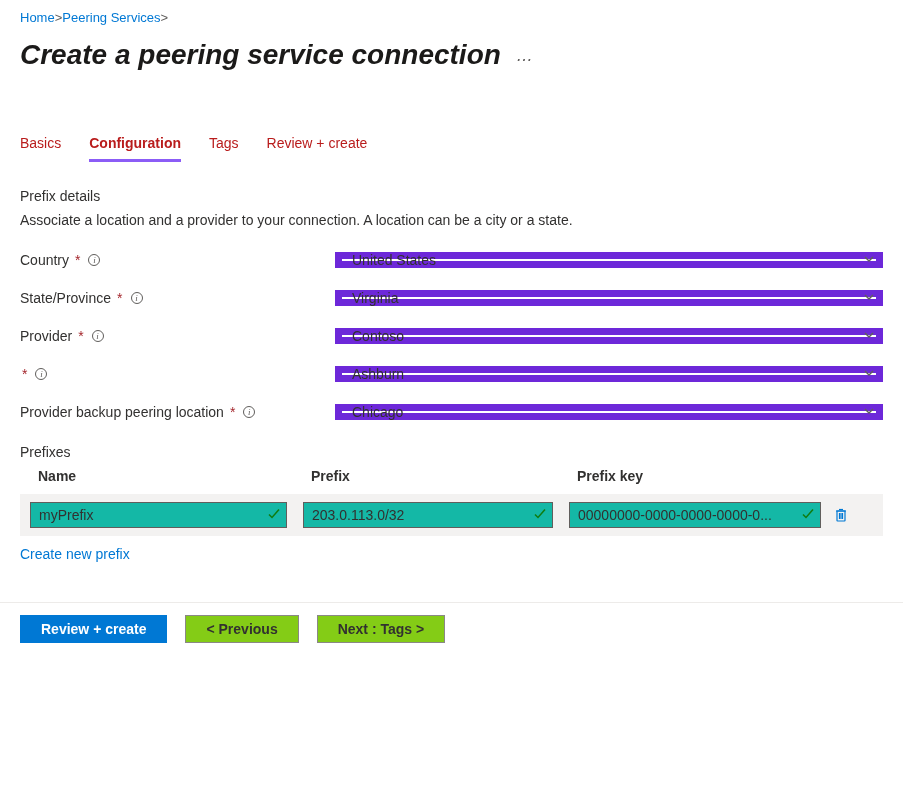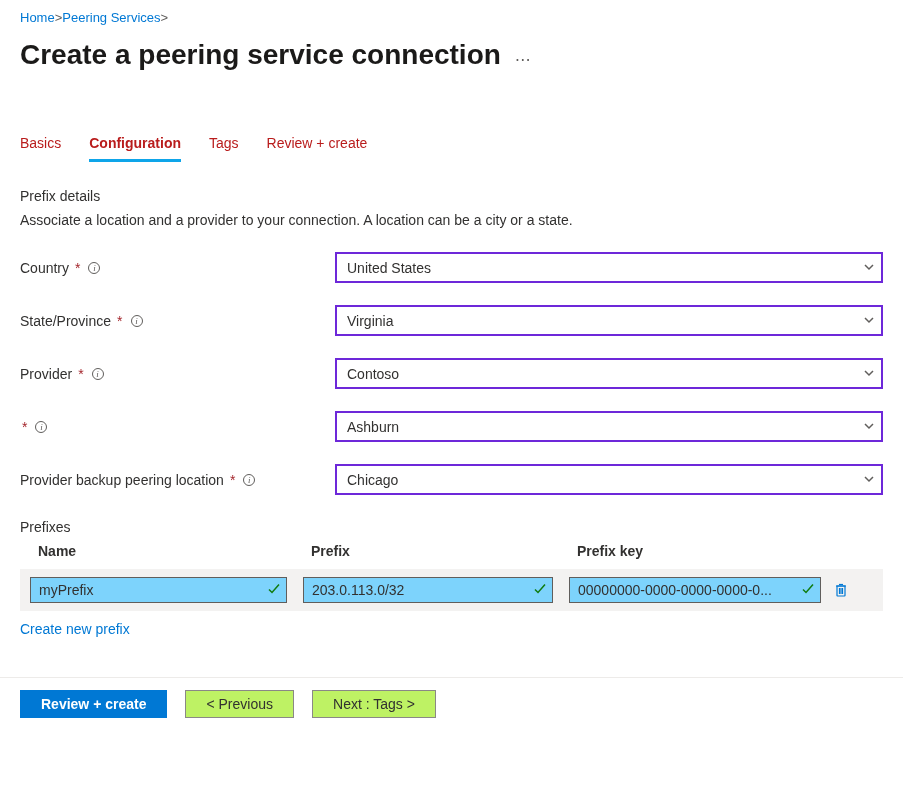--- a/index.html
+++ b/index.html
@@ -27,20 +27,21 @@
       cursor: pointer;
     }
     .breadcrumb .sep {
       color: #605e5c;
     }
     .page-title-row {
       display: flex;
       align-items: center;
       gap: 14px;
       margin-bottom: 60px;
+      font-style: italic;
     }
     h1.page-title {
       font-size: 28px;
       font-weight: 600;
       color: #1b1a19;
     }
     .dots-icon {
       font-size: 16px;
       color: #605e5c;
       cursor: pointer;
@@ -55,21 +56,21 @@
     }
     .tab {
       padding: 4px 0 8px 0;
       font-size: 14px;
       color: #b91c1c;
       cursor: pointer;
       border-bottom: 3px solid transparent;
     }
     .tab.active {
       font-weight: 600;
-      border-bottom: 3px solid #0ea5e9;
+      border-bottom: 3px solid #8b5cf6;
     }
     .section-title {
       font-size: 14px;
       margin-bottom: 8px;
       color: #323130;
     }
     .section-desc {
       font-size: 14px;
       color: #323130;
       margin-bottom: 24px;
@@ -105,22 +106,22 @@
       cursor: pointer;
       font-style: italic;
       font-family: serif;
     }
     .select-wrapper {
       position: relative;
       flex: 1;
     }
     .select-field {
       width: 100%;
-      height: 31px;
-      border: 2px solid #6d28d9;
+      height: 16px;
+      border: 7px solid #6d28d9;
       padding: 0 30px 0 10px;
       font-size: 14px;
       color: #323130;
       background: #ffffff;
       display: flex;
       align-items: center;
       cursor: pointer;
     }
     .chevron-down {
       position: absolute;
@@ -172,21 +173,21 @@
     }
     .prefix-input-wrap {
       position: relative;
     }
     .prefix-input {
       height: 26px;
       border: 1px solid #605e5c;
       padding: 0 28px 0 8px;
       font-size: 14px;
       color: #323130;
-      background: #7dd3fc;
+      background: #14b8a6;
       width: 100%;
     }
     .col-name-input { width: 257px; }
     .col-prefix-input { width: 250px; }
     .col-key-input { width: 252px; text-decoration: underline; }
     .check-icon {
       position: absolute;
       right: 6px;
       top: 50%;
       transform: translateY(-50%);
@@ -226,26 +227,27 @@
     }
     .footer-buttons {
       display: flex;
       gap: 18px;
     }
     .btn {
       height: 28px;
       padding: 0 20px;
       font-size: 14px;
       border: 1px solid #8a8886;
-      background: #bef264;
+      background: #84cc16;
       color: #323130;
       cursor: pointer;
       display: flex;
       align-items: center;
       justify-content: center;
+      font-weight: bold;
     }
     .btn.primary {
       background: #0078d4;
       border-color: #0078d4;
       color: #ffffff;
       font-weight: 600;
     }
   </style>
 </head>
 <body>

